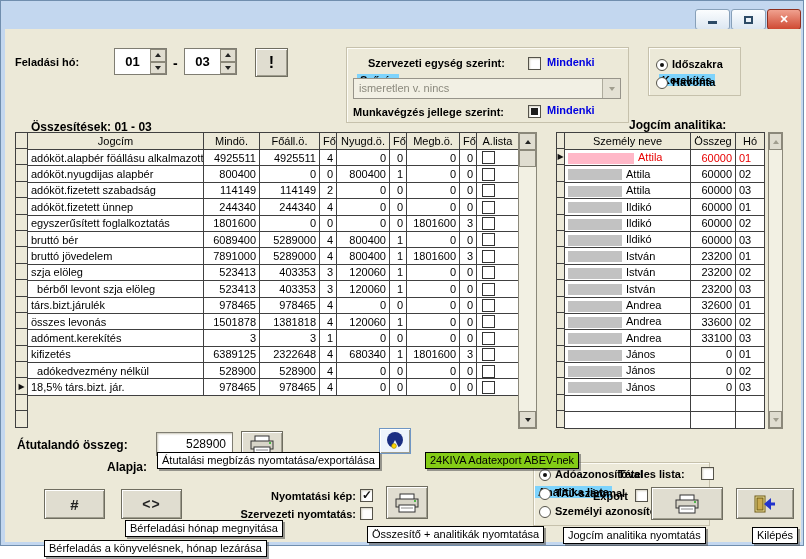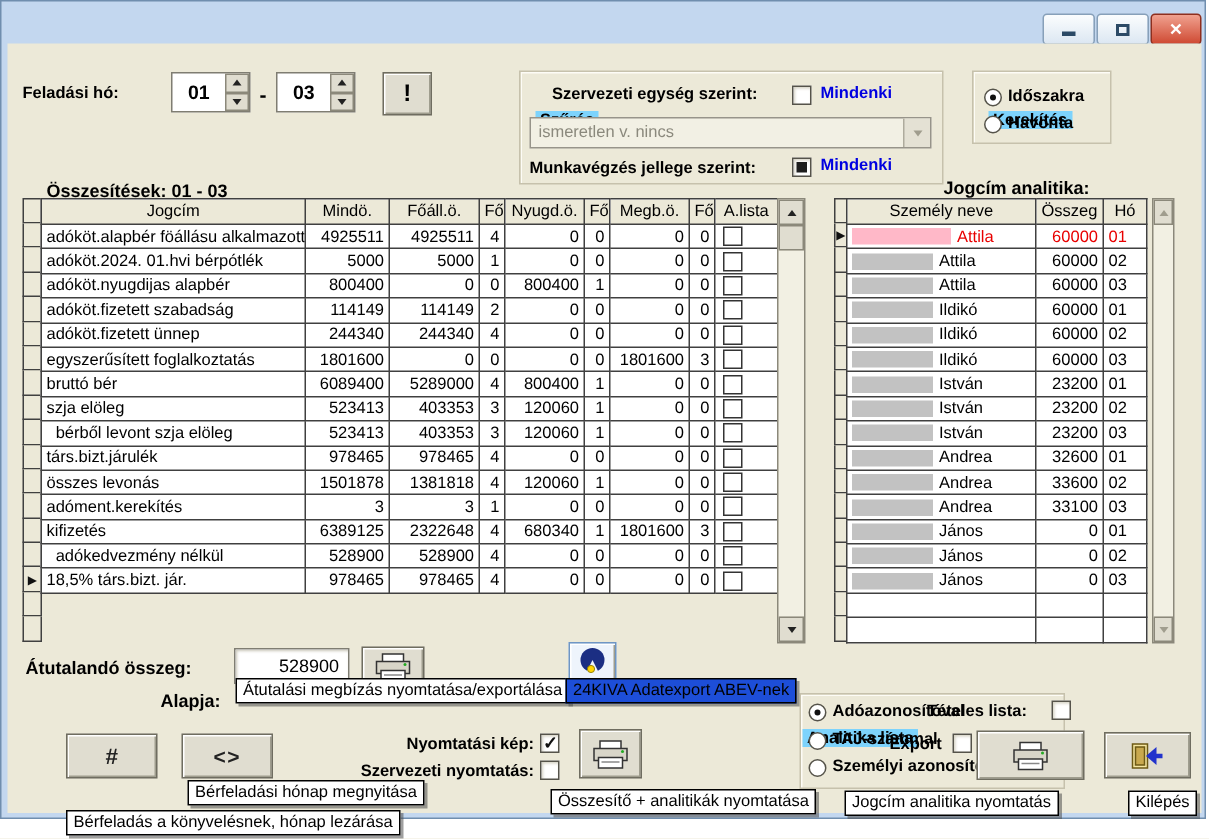--- a/index.html
+++ b/index.html
@@ -62,21 +62,21 @@
   .redact{display:inline-block;height:11px;background:#c2c2c2;vertical-align:middle;margin-right:4px;}
   .redact.pink{background:#ffb8c8;}
   
   .vscroll{position:absolute;background:#f2f0e3;border:1px solid #8b887a;box-sizing:border-box;}
   .sbtn{position:absolute;left:0;right:0;height:17px;background:#e0ddd0;border:1px solid #8b887a;box-sizing:border-box;
         display:flex;align-items:center;justify-content:center;}
   .sthumb{position:absolute;left:0;right:0;height:17px;background:#e0ddd0;border:1px solid #8b887a;box-sizing:border-box;}
   
   .tip{position:absolute;background:#fff;border:1px solid #000;padding:1px 4px 2px 4px;white-space:nowrap;
        box-shadow:2px 2px 0 rgba(80,80,80,.55);z-index:40;}
-  .tip.yellow{background:#1d4ed8;}
+  .tip.yellow{background:#84cc16;margin-left:48px;}
   .field-val{display:flex;align-items:center;justify-content:flex-end;padding-right:6px;font-size:12px;}
 </style>
 </head>
 <body>
 
 <div class="window">
   <div class="winbtn" style="left:694px;width:33px;">
     <span style="width:9px;height:3px;background:#2c4references0;background:#2c4a66;margin-top:6px;"></span>
   </div>
   <div class="winbtn" style="left:730px;width:33px;">
@@ -188,31 +188,20 @@
           <td class="num">4925511</td>
           <td class="num">4925511</td>
           <td class="num">4</td>
           <td class="num">0</td>
           <td class="num">0</td>
           <td class="num">0</td>
           <td class="num">0</td>
           <td><span class="cbx"></span></td>
         </tr>
         <tr>
-          <td class="txt">adóköt.2024. 01.hvi bérpótlék</td>
-          <td class="num">5000</td>
-          <td class="num">5000</td>
-          <td class="num">1</td>
-          <td class="num">0</td>
-          <td class="num">0</td>
-          <td class="num">0</td>
-          <td class="num">0</td>
-          <td><span class="cbx"></span></td>
-        </tr>
-        <tr>
           <td class="txt">adóköt.nyugdijas alapbér</td>
           <td class="num">800400</td>
           <td class="num">0</td>
           <td class="num">0</td>
           <td class="num">800400</td>
           <td class="num">1</td>
           <td class="num">0</td>
           <td class="num">0</td>
           <td><span class="cbx"></span></td>
         </tr>
@@ -251,20 +240,31 @@
         </tr>
         <tr>
           <td class="txt">bruttó bér</td>
           <td class="num">6089400</td>
           <td class="num">5289000</td>
           <td class="num">4</td>
           <td class="num">800400</td>
           <td class="num">1</td>
           <td class="num">0</td>
           <td class="num">0</td>
+          <td><span class="cbx"></span></td>
+        </tr>
+        <tr>
+          <td class="txt">bruttó jövedelem</td>
+          <td class="num">7891000</td>
+          <td class="num">5289000</td>
+          <td class="num">4</td>
+          <td class="num">800400</td>
+          <td class="num">1</td>
+          <td class="num">1801600</td>
+          <td class="num">3</td>
           <td><span class="cbx"></span></td>
         </tr>
         <tr>
           <td class="txt">szja elöleg</td>
           <td class="num">523413</td>
           <td class="num">403353</td>
           <td class="num">3</td>
           <td class="num">120060</td>
           <td class="num">1</td>
           <td class="num">0</td>

